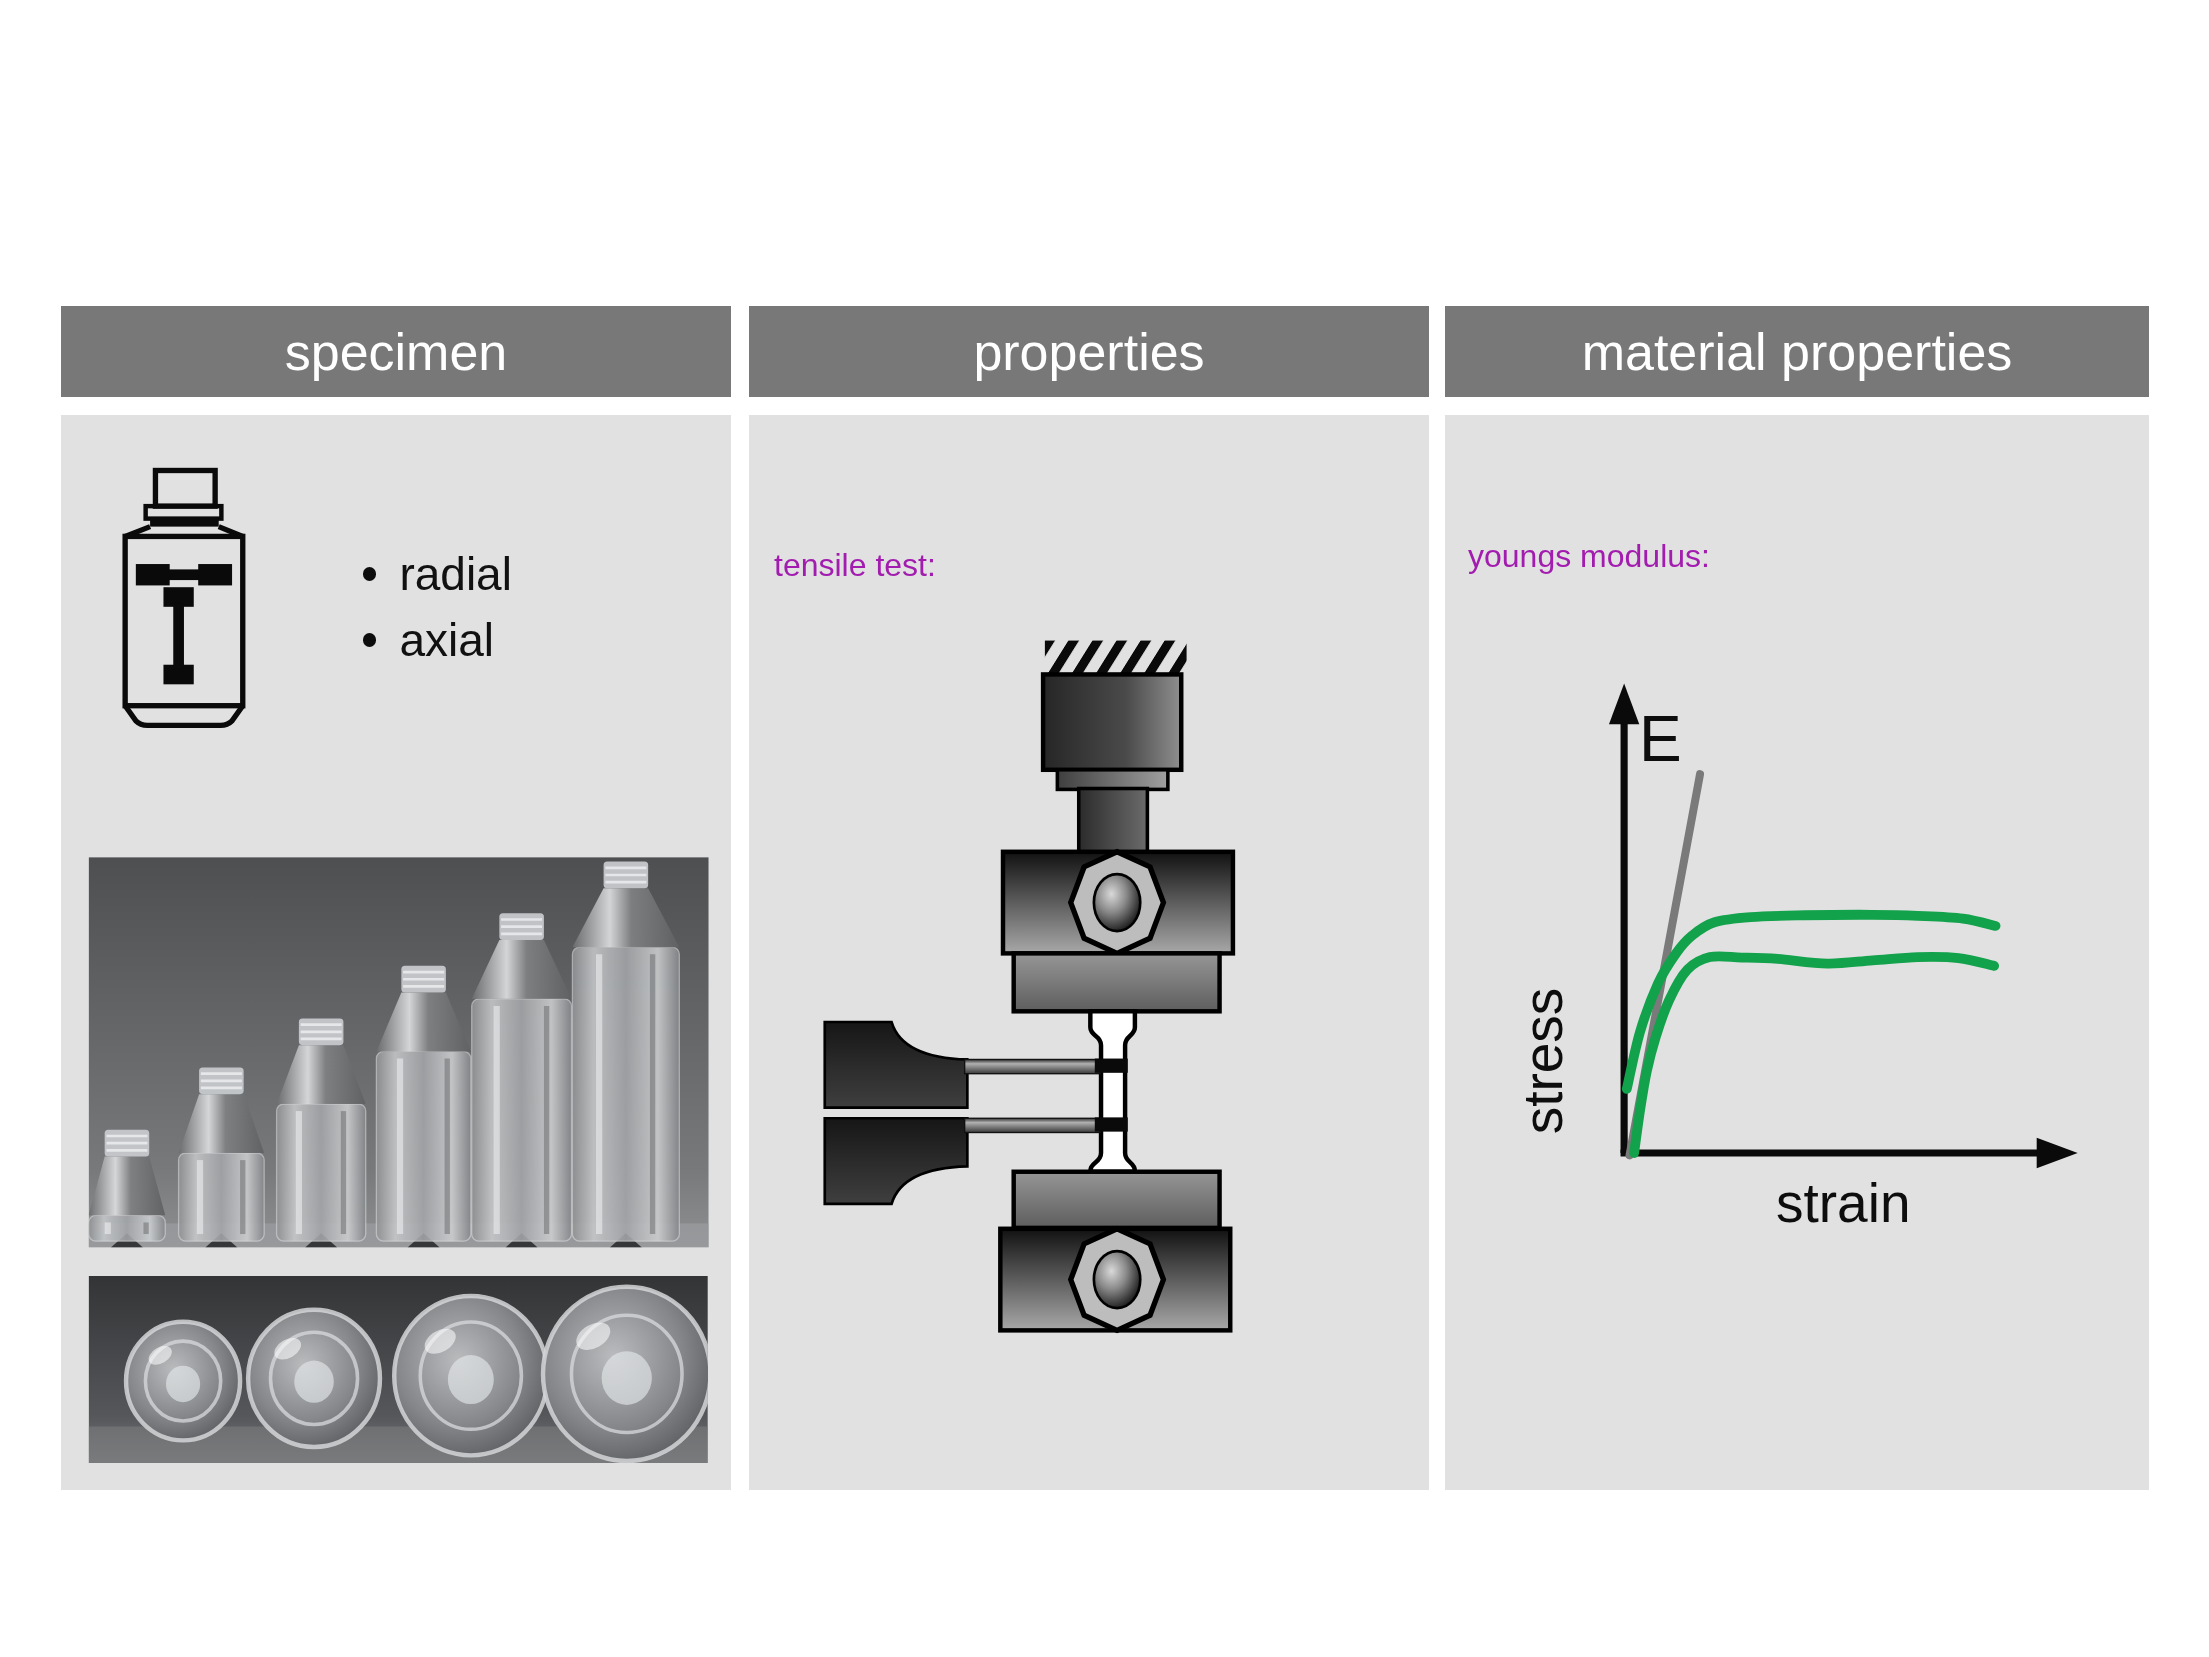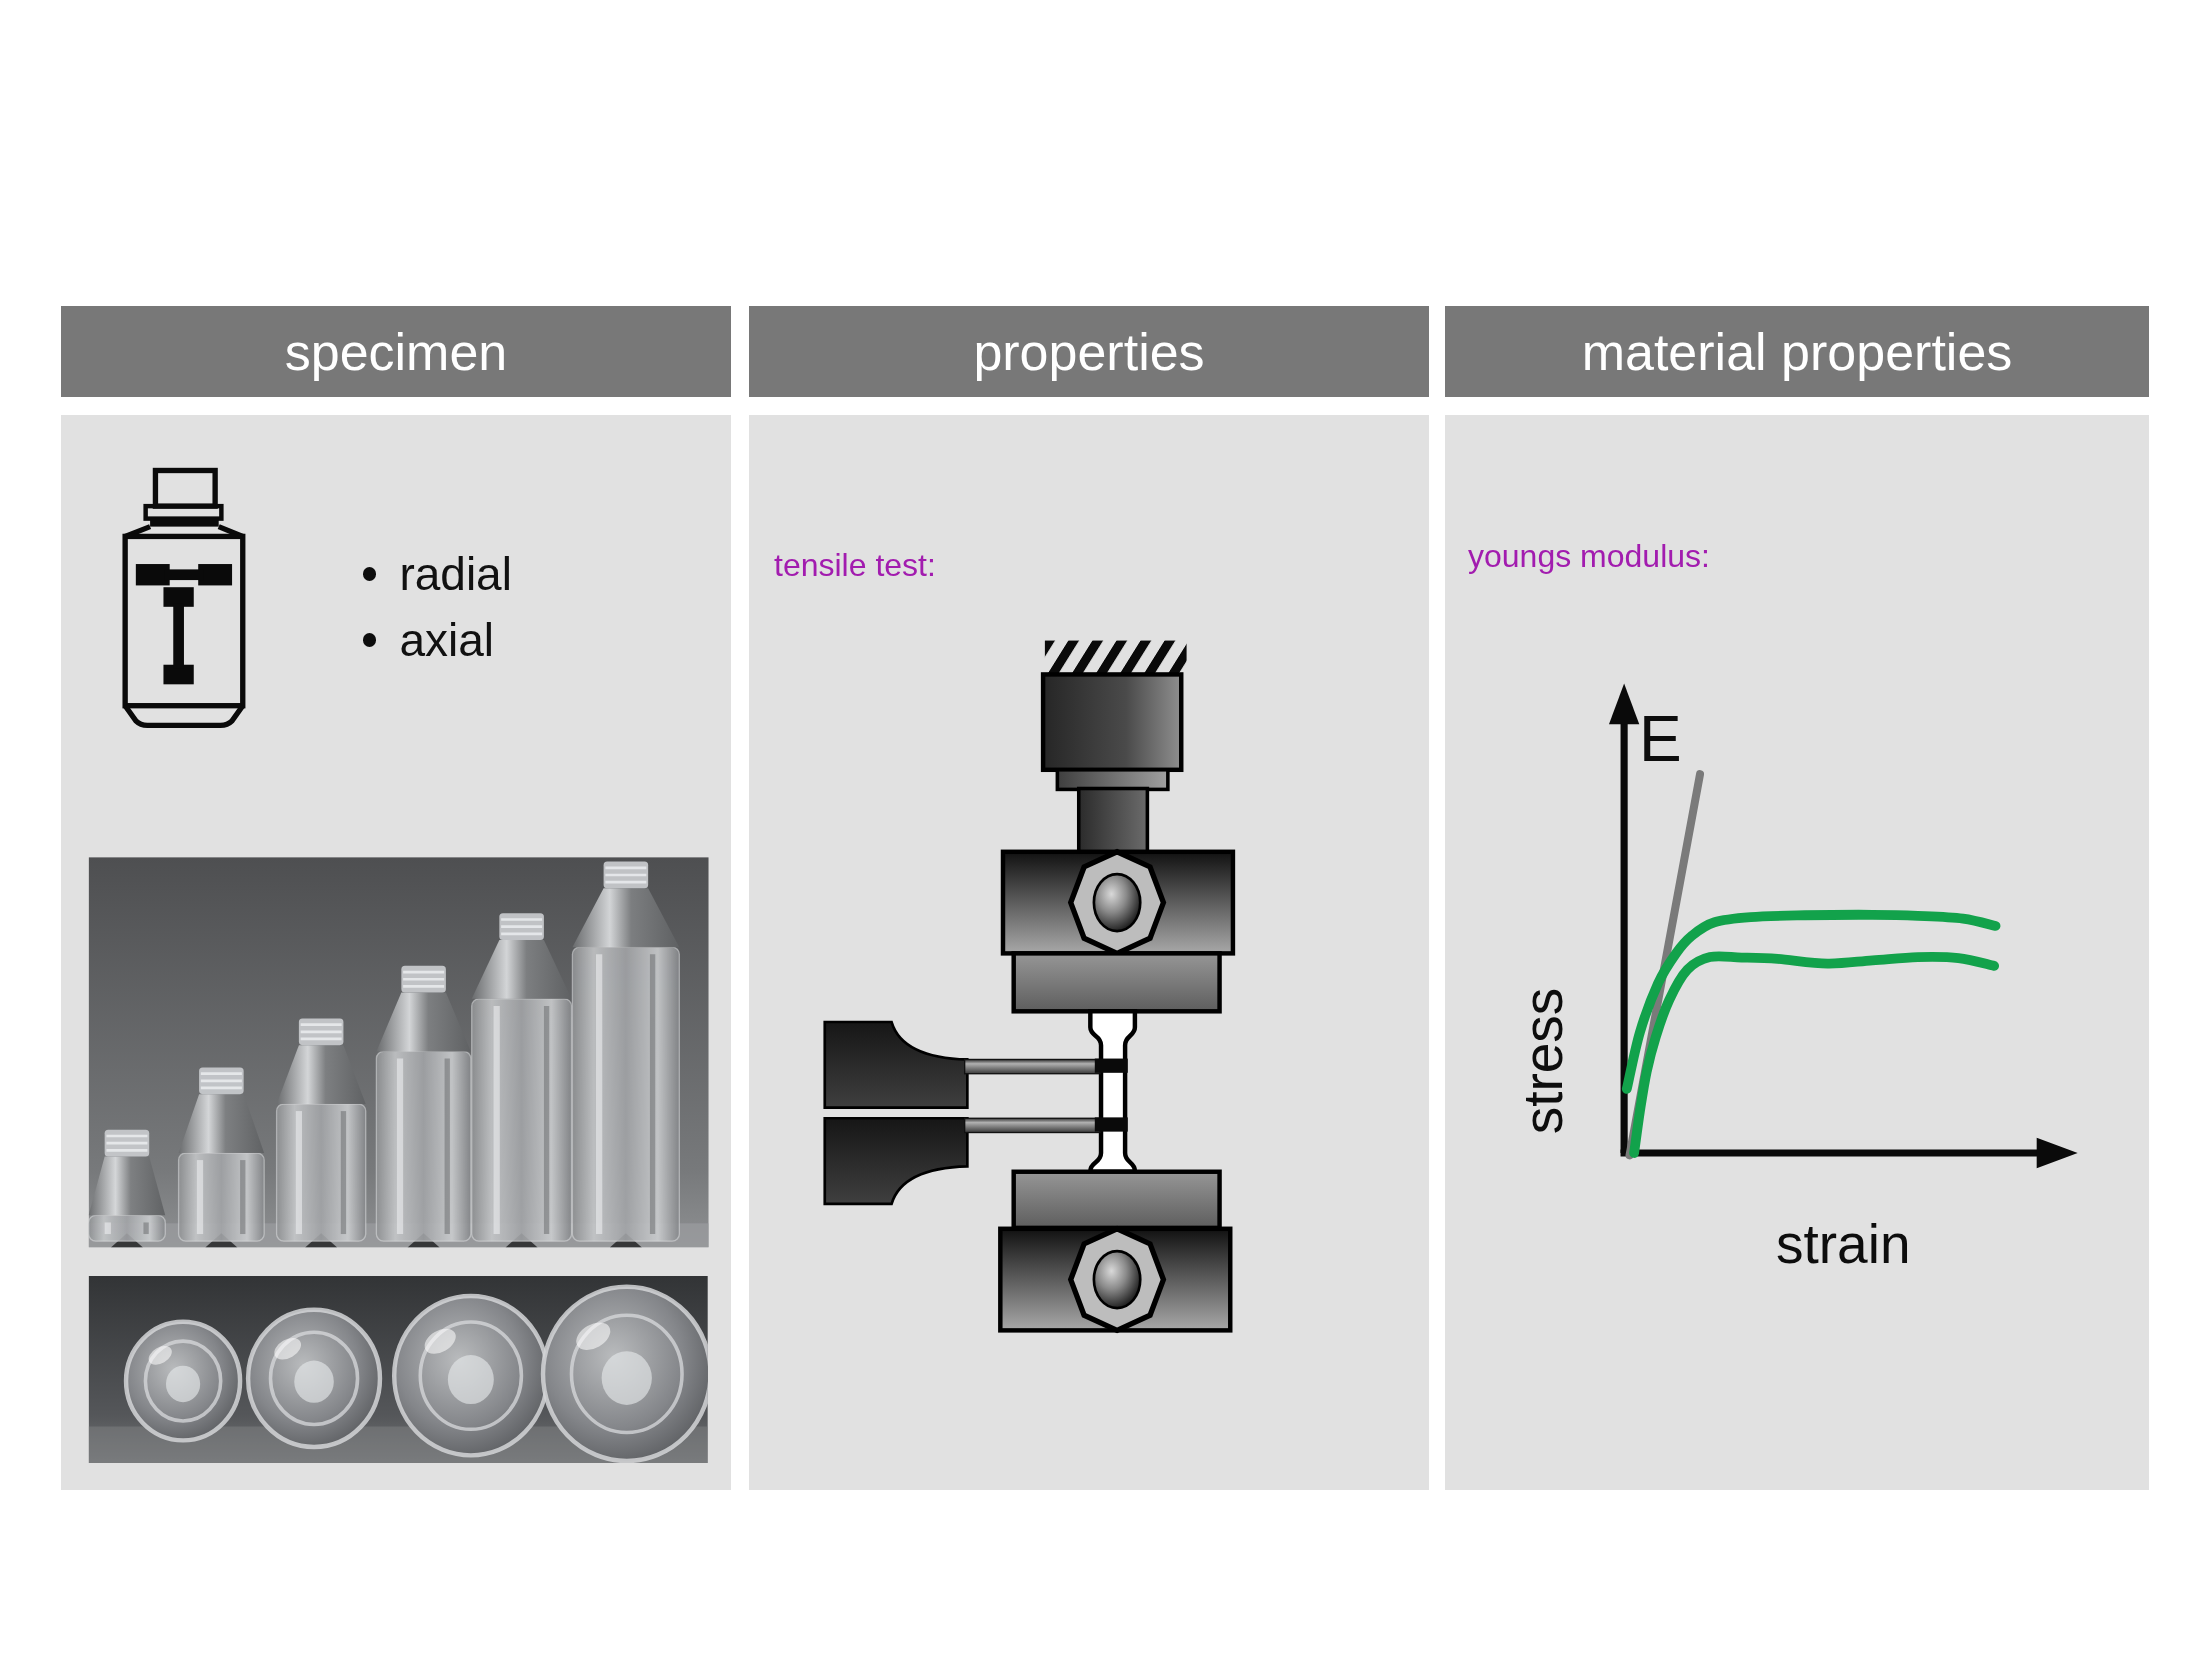--- a/index.html
+++ b/index.html
@@ -13,21 +13,21 @@
     color:#ffffff;font-size:52px;display:flex;align-items:center;justify-content:center;}
   .panel-body{position:absolute;top:109px;left:0;right:0;height:1075px;background:#e1e1e1;}
   .body-svg{position:absolute;inset:0;width:100%;height:100%;display:block;}
   .caption{position:absolute;font-size:32px;color:#a21caf;white-space:nowrap;}
   .bullets{position:absolute;left:294px;top:118px;list-style:none;margin:8px;padding:0;}
   .bullets li{display:flex;align-items:center;height:66px;font-size:46px;}
   .bullets .dot{width:13.4px;height:13.4px;border-radius:50%;background:#0d0d0d;margin-right:23px;flex:0 0 auto;}
   .chart-label{position:absolute;font-size:55px;color:#0d0d0d;white-space:nowrap;}
   .label-E{left:194px;top:287px;font-size:64px;}
   .label-stress{left:98px;top:646px;transform:translate(-50%,-50%) rotate(-90deg);}
-  .label-strain{left:331px;top:756px;margin-top:41px;}
+  .label-strain{left:331px;top:756px;}
 </style>
 </head>
 <body>
 
 <div class="page">
 
   <section class="panel panel-specimen">
     <header class="panel-header">specimen</header>
     <div class="panel-body">
 

